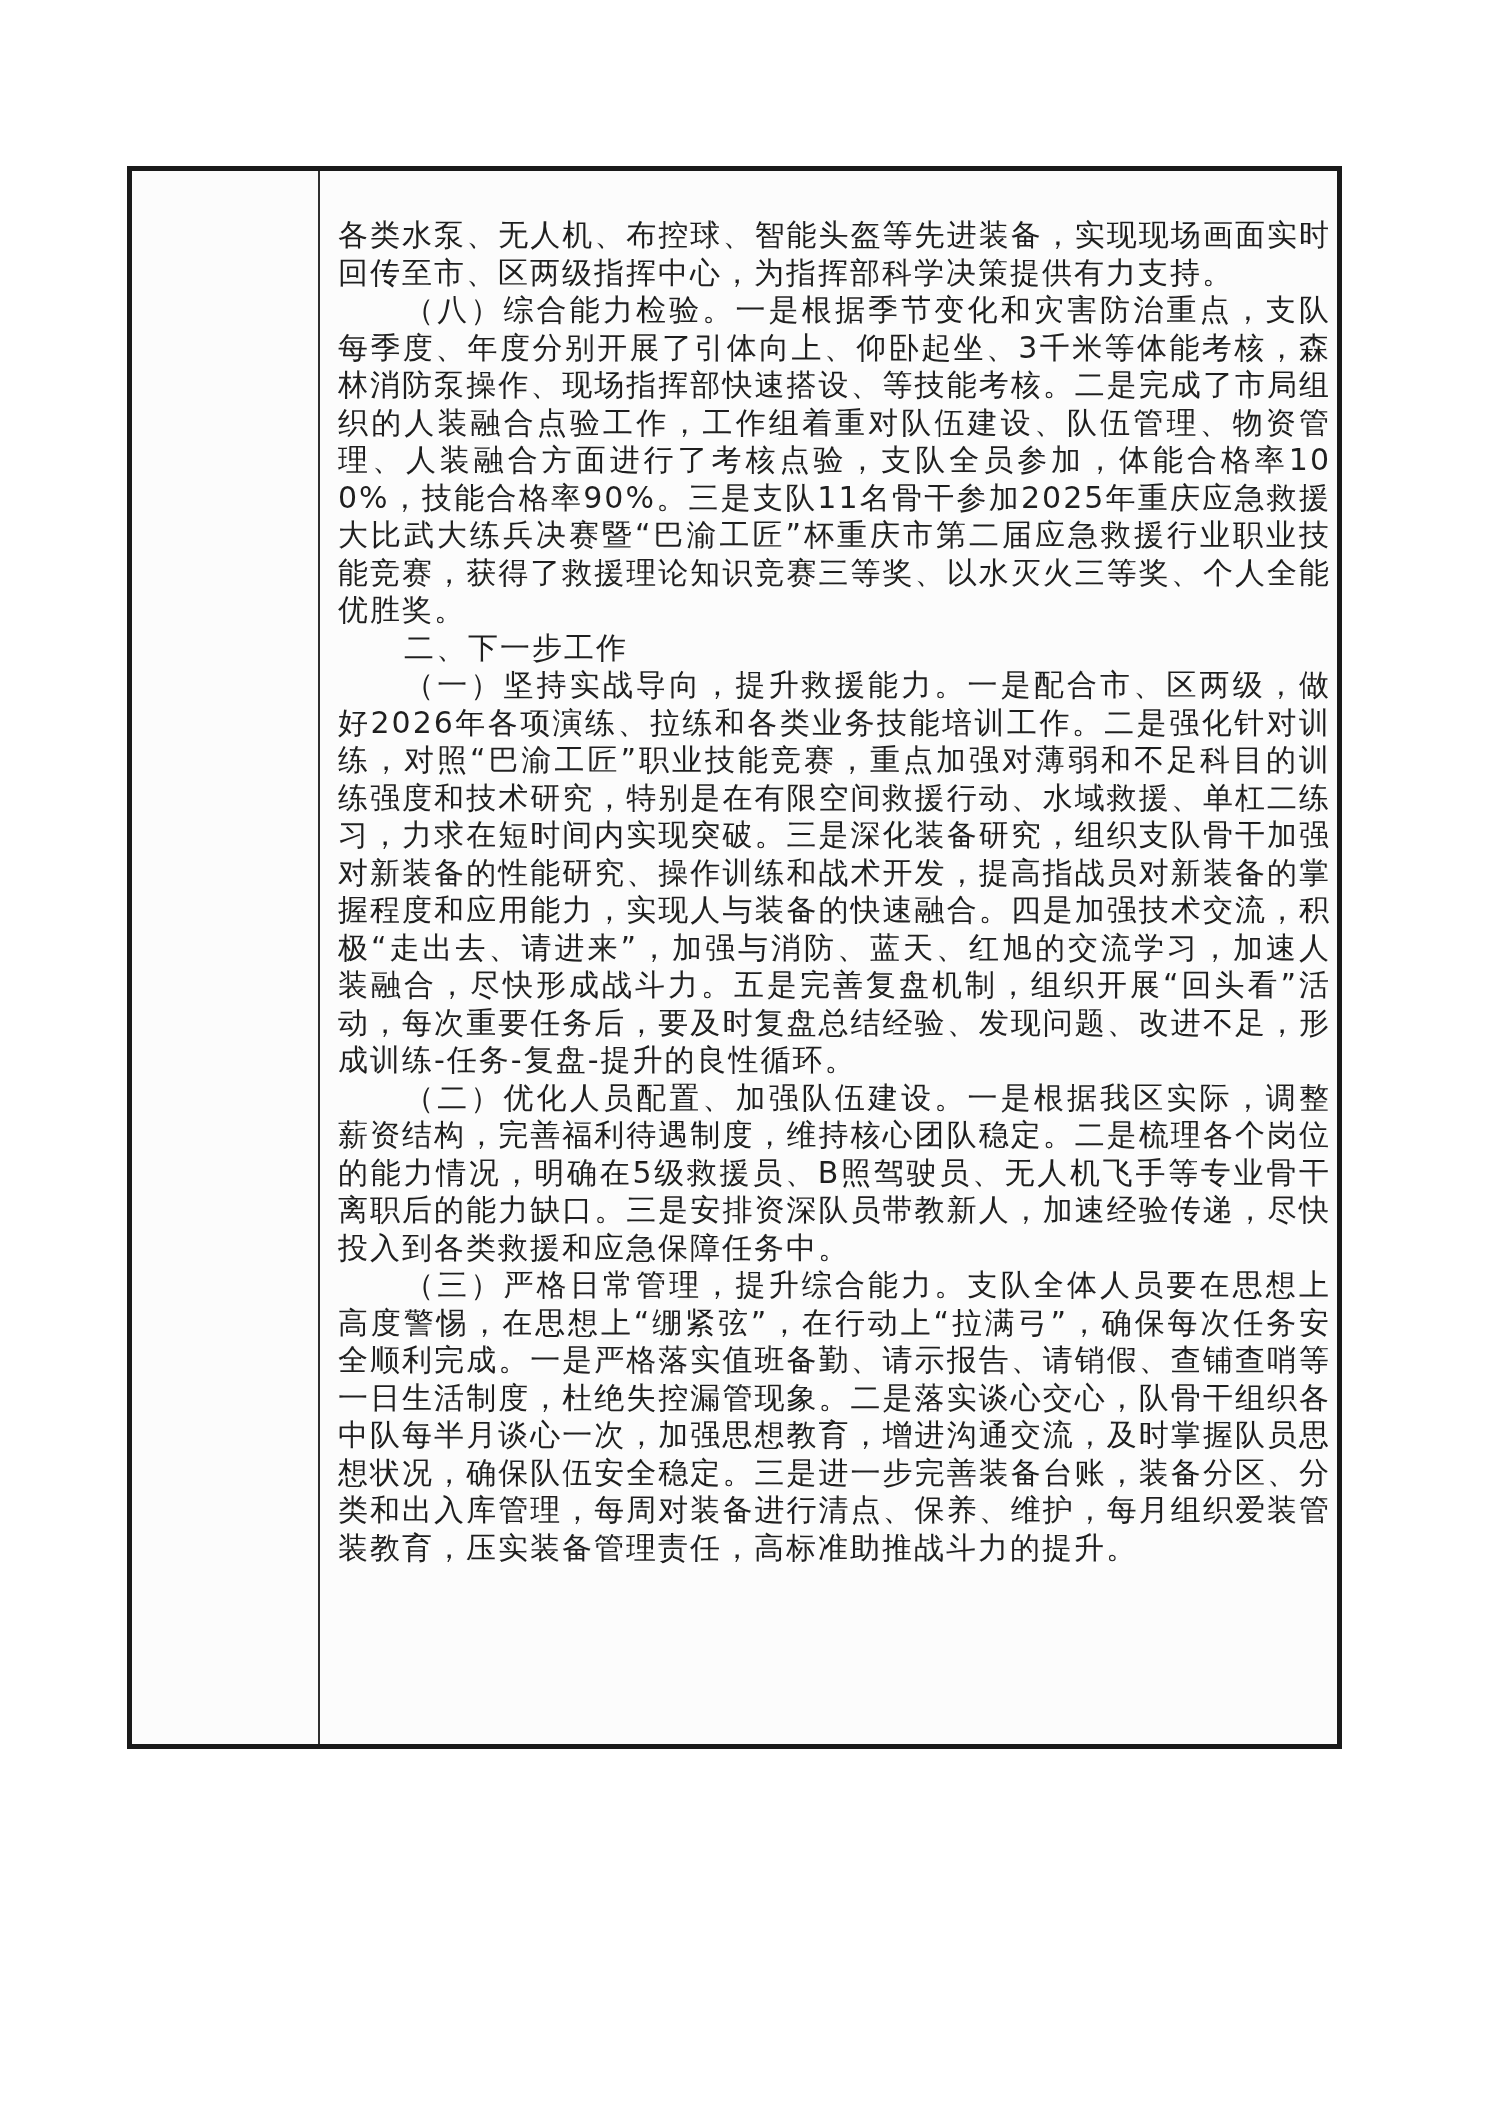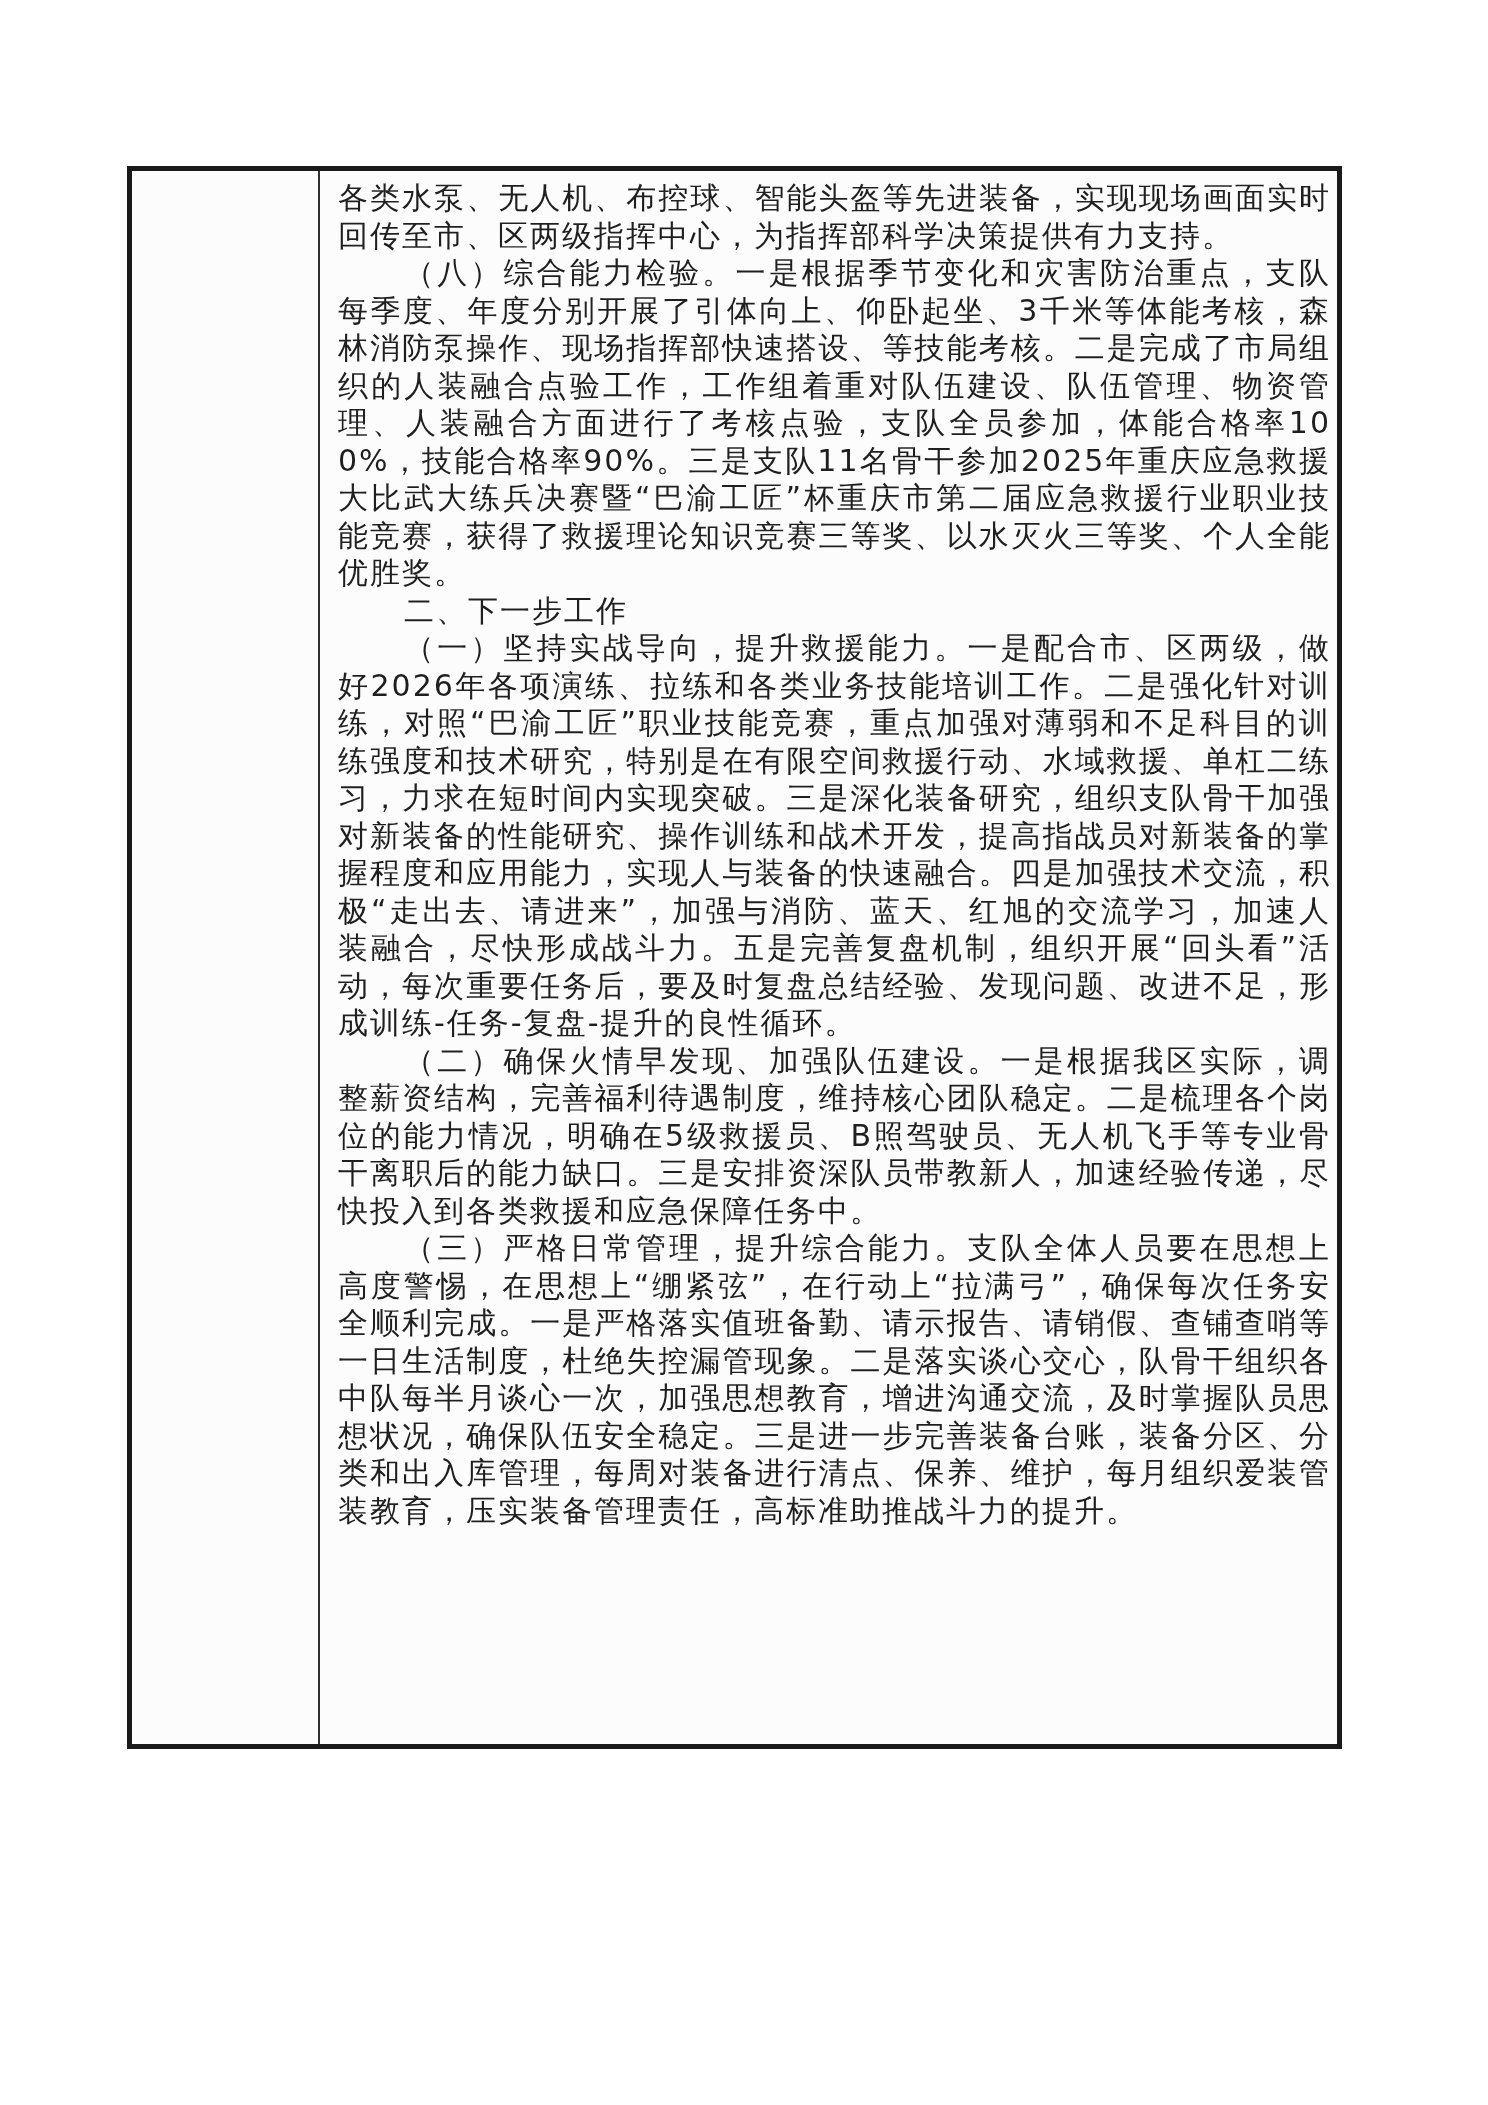--- a/index.html
+++ b/index.html
@@ -43,20 +43,21 @@
     flex: none;
     width: 2px;
     height: 100%;
     background: #2e2e2e;
   }
   .col-right {
     flex: 1;
     box-sizing: border-box;
     padding: 8px 6px 0 18px;
     overflow: hidden;
+    margin-top: 37px;
   }
   .para {
     margin: 0;
     font-size: 30px;
     line-height: 37.5px;
     letter-spacing: 2px;
     color: #1d1d1d;
     text-align: justify;
     text-indent: 66px;
     word-break: break-all;
@@ -76,17 +77,17 @@
 
 <div class="scan-page">
   <div class="doc-table">
     <div class="col-left"></div>
     <div class="col-divider"></div>
     <div class="col-right">
       <p class="para continuation">各类水泵、无人机、布控球、智能头盔等先进装备，实现现场画面实时回传至市、区两级指挥中心，为指挥部科学决策提供有力支持。</p>
       <p class="para">（八）综合能力检验。一是根据季节变化和灾害防治重点，支队每季度、年度分别开展了引体向上、仰卧起坐、3千米等体能考核，森林消防泵操作、现场指挥部快速搭设、等技能考核。二是完成了市局组织的人装融合点验工作，工作组着重对队伍建设、队伍管理、物资管理、人装融合方面进行了考核点验，支队全员参加，体能合格率100%，技能合格率90%。三是支队11名骨干参加2025年重庆应急救援大比武大练兵决赛暨“巴渝工匠”杯重庆市第二届应急救援行业职业技能竞赛，获得了救援理论知识竞赛三等奖、以水灭火三等奖、个人全能优胜奖。</p>
       <p class="para heading">二、下一步工作</p>
       <p class="para">（一）坚持实战导向，提升救援能力。一是配合市、区两级，做好2026年各项演练、拉练和各类业务技能培训工作。二是强化针对训练，对照“巴渝工匠”职业技能竞赛，重点加强对薄弱和不足科目的训练强度和技术研究，特别是在有限空间救援行动、水域救援、单杠二练习，力求在短时间内实现突破。三是深化装备研究，组织支队骨干加强对新装备的性能研究、操作训练和战术开发，提高指战员对新装备的掌握程度和应用能力，实现人与装备的快速融合。四是加强技术交流，积极“走出去、请进来”，加强与消防、蓝天、红旭的交流学习，加速人装融合，尽快形成战斗力。五是完善复盘机制，组织开展“回头看”活动，每次重要任务后，要及时复盘总结经验、发现问题、改进不足，形成训练-任务-复盘-提升的良性循环。</p>
-      <p class="para">（二）确保火情早发现、加强队伍建设。一是根据我区实际，调整薪资结构，完善福利待遇制度，维持核心团队稳定。二是梳理各个岗位的能力情况，明确在5级救援员、B照驾驶员、无人机飞手等专业骨干离职后的能力缺口。三是安排资深队员带教新人，加速经验传递，尽快投入到各类救援和应急保障任务中。</p>
+      <p class="para">（二）优化人员配置、加强队伍建设。一是根据我区实际，调整薪资结构，完善福利待遇制度，维持核心团队稳定。二是梳理各个岗位的能力情况，明确在5级救援员、B照驾驶员、无人机飞手等专业骨干离职后的能力缺口。三是安排资深队员带教新人，加速经验传递，尽快投入到各类救援和应急保障任务中。</p>
       <p class="para">（三）严格日常管理，提升综合能力。支队全体人员要在思想上高度警惕，在思想上“绷紧弦”，在行动上“拉满弓”，确保每次任务安全顺利完成。一是严格落实值班备勤、请示报告、请销假、查铺查哨等一日生活制度，杜绝失控漏管现象。二是落实谈心交心，队骨干组织各中队每半月谈心一次，加强思想教育，增进沟通交流，及时掌握队员思想状况，确保队伍安全稳定。三是进一步完善装备台账，装备分区、分类和出入库管理，每周对装备进行清点、保养、维护，每月组织爱装管装教育，压实装备管理责任，高标准助推战斗力的提升。</p>
     </div>
   </div>
 </div>
 
 </body></html>

